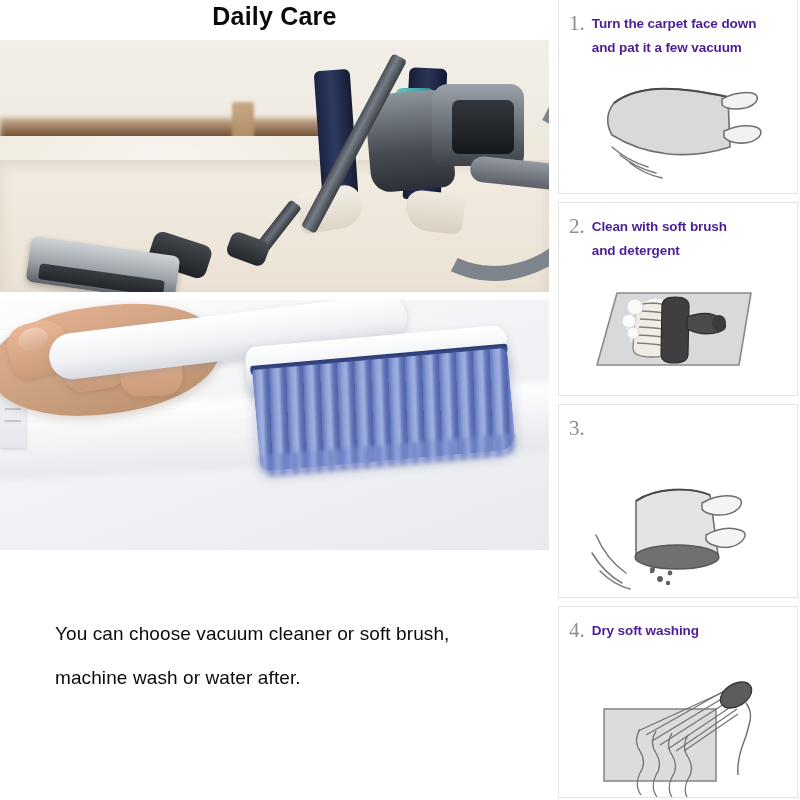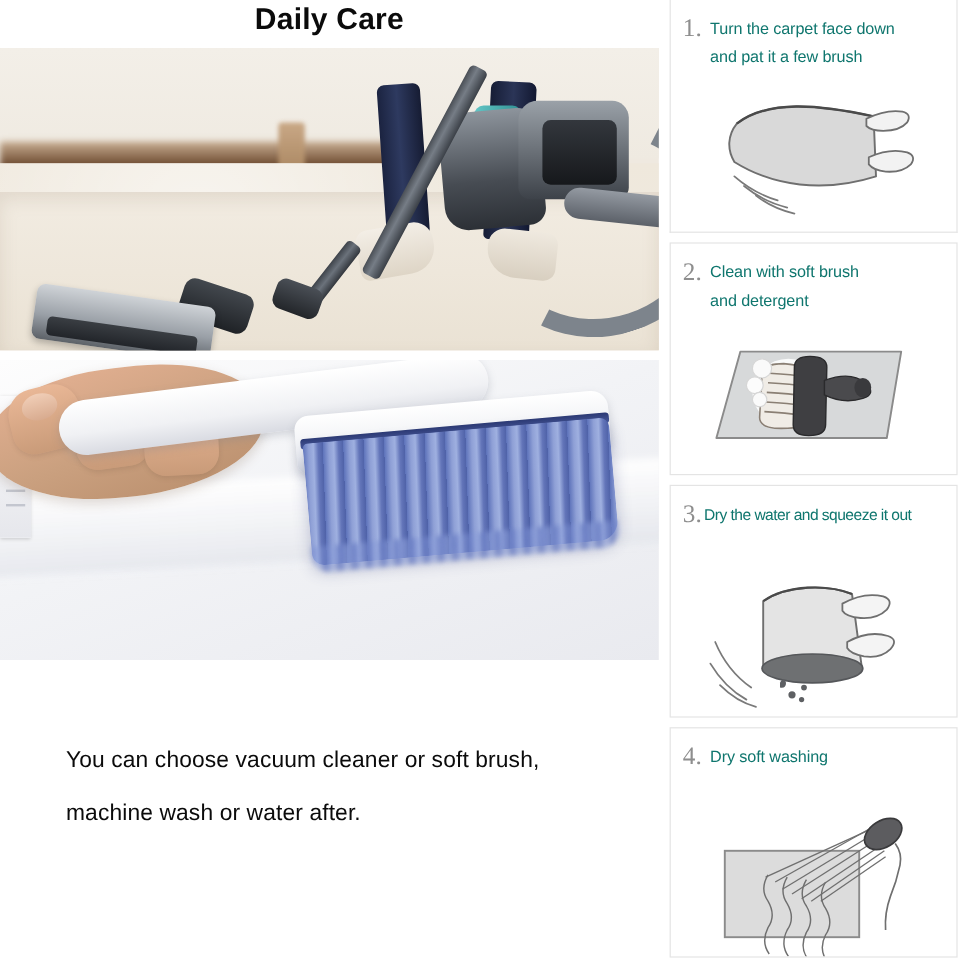--- a/index.html
+++ b/index.html
@@ -139,21 +139,21 @@
   .card{position:absolute;left:9px;width:240px;background:#fff;
         border:1px solid #e4e4e4;box-sizing:border-box;overflow:hidden;}
   .card.c1{top:0px;height:194px;border-top:none;}
   .card.c2{top:202px;height:194px;}
   .card.c3{top:404px;height:194px;}
   .card.c4{top:606px;height:192px;}
   .step-head{display:flex;align-items:flex-start;padding:12px 10px 0 10px;}
   .num{font-family:"Liberation Serif",serif;font-size:21px;color:#8e8e8e;
        line-height:1;margin-right:7px;flex:none;padding-top:1px;}
   .c3 .num{margin-right:2px;}
-  .label{font-size:13.5px;font-weight:normal;line-height:24px;color:#0f766e;
+  .label{font-size:13.5px;font-weight:bold;line-height:24px;color:#4c1d95;
          letter-spacing:-.1px;}
   .c3 .label{font-size:13px;letter-spacing:-.45px;white-space:nowrap;}
   .art{position:absolute;left:0;right:0;bottom:4px;height:120px;}
   .art svg{display:block;margin:0 auto;}
 </style>
 </head>
 <body>
 
 <div class="page">
 
@@ -221,21 +221,21 @@
     </div>
   </div>
 
   <div class="right">
 
     <div class="card c1">
       <div class="step-head">
         <span class="num">1.</span>
         <span class="label">
           <span>Turn the carpet face down</span><br>
-          <span>and pat it a few brush</span>
+          <span>and pat it a few vacuum</span>
         </span>
       </div>
       <div class="art">
         <svg width="200" height="118" viewBox="0 0 200 118">
           <path d="M36 34 C62 14 104 18 150 28 L152 78 C108 92 66 86 34 66 C28 56 28 44 36 34 Z" fill="#d9d9d9" stroke="#6f6f6f" stroke-width="1.6" stroke-linejoin="round"></path>
           <path d="M36 34 C62 14 104 18 150 28" fill="none" stroke="#4a4a4a" stroke-width="2"></path>
           <path d="M144 30 q16 -8 30 -6 q8 2 4 9 q-6 7 -20 7 q-10 0 -14 -4 Z" fill="#f2f2f2" stroke="#6f6f6f" stroke-width="1.5" stroke-linejoin="round"></path>
           <path d="M146 62 q18 -8 32 -4 q8 3 3 10 q-7 7 -21 6 q-10 -1 -14 -6 Z" fill="#f2f2f2" stroke="#6f6f6f" stroke-width="1.5" stroke-linejoin="round"></path>
           <path d="M34 78 q16 14 36 20" fill="none" stroke="#7a7a7a" stroke-width="1.5" stroke-linecap="round"></path>
           <path d="M42 86 q16 13 36 18" fill="none" stroke="#7a7a7a" stroke-width="1.5" stroke-linecap="round"></path>
@@ -266,21 +266,20 @@
           <path d="M92 26 q14 0 14 9 l-1 48 q0 9 -14 9 q-13 0 -13 -9 l1 -48 q0 -9 13 -9 Z" fill="#3f3f42" stroke="#2a2a2c" stroke-width="1.2"></path>
           <path d="M104 46 q22 -8 34 2 q10 9 -2 13 q-16 5 -32 -3 Z" fill="#4a4a4d" stroke="#2a2a2c" stroke-width="1.2"></path>
           <ellipse cx="136" cy="52" rx="7" ry="8" fill="#3a3a3d"></ellipse>
         </svg>
       </div>
     </div>
 
     <div class="card c3">
       <div class="step-head">
         <span class="num">3.</span>
-        <span class="label">Dry the water and squeeze it out</span>
       </div>
       <div class="art">
         <svg width="200" height="120" viewBox="0 0 200 120">
           <path d="M58 28 C78 14 112 14 132 22 L140 82 C118 96 80 96 58 84 Z" fill="#e4e4e4" stroke="#6f6f6f" stroke-width="1.6" stroke-linejoin="round"></path>
           <path d="M58 28 C78 14 112 14 132 22" fill="none" stroke="#4a4a4a" stroke-width="1.8"></path>
           <ellipse cx="99" cy="84" rx="42" ry="12" fill="#6e7072" stroke="#55575a" stroke-width="1.4"></ellipse>
           <path d="M124 30 q18 -10 34 -6 q9 3 3 11 q-8 8 -22 7 q-12 -1 -15 -6 Z" fill="#f4f4f4" stroke="#6f6f6f" stroke-width="1.5" stroke-linejoin="round"></path>
           <path d="M128 62 q18 -10 34 -5 q9 3 2 11 q-8 8 -22 6 q-11 -2 -14 -7 Z" fill="#f4f4f4" stroke="#6f6f6f" stroke-width="1.5" stroke-linejoin="round"></path>
           <path d="M18 62 q10 24 30 38" fill="none" stroke="#7a7a7a" stroke-width="1.5" stroke-linecap="round"></path>
           <path d="M14 80 q12 20 30 30" fill="none" stroke="#7a7a7a" stroke-width="1.5" stroke-linecap="round"></path>

